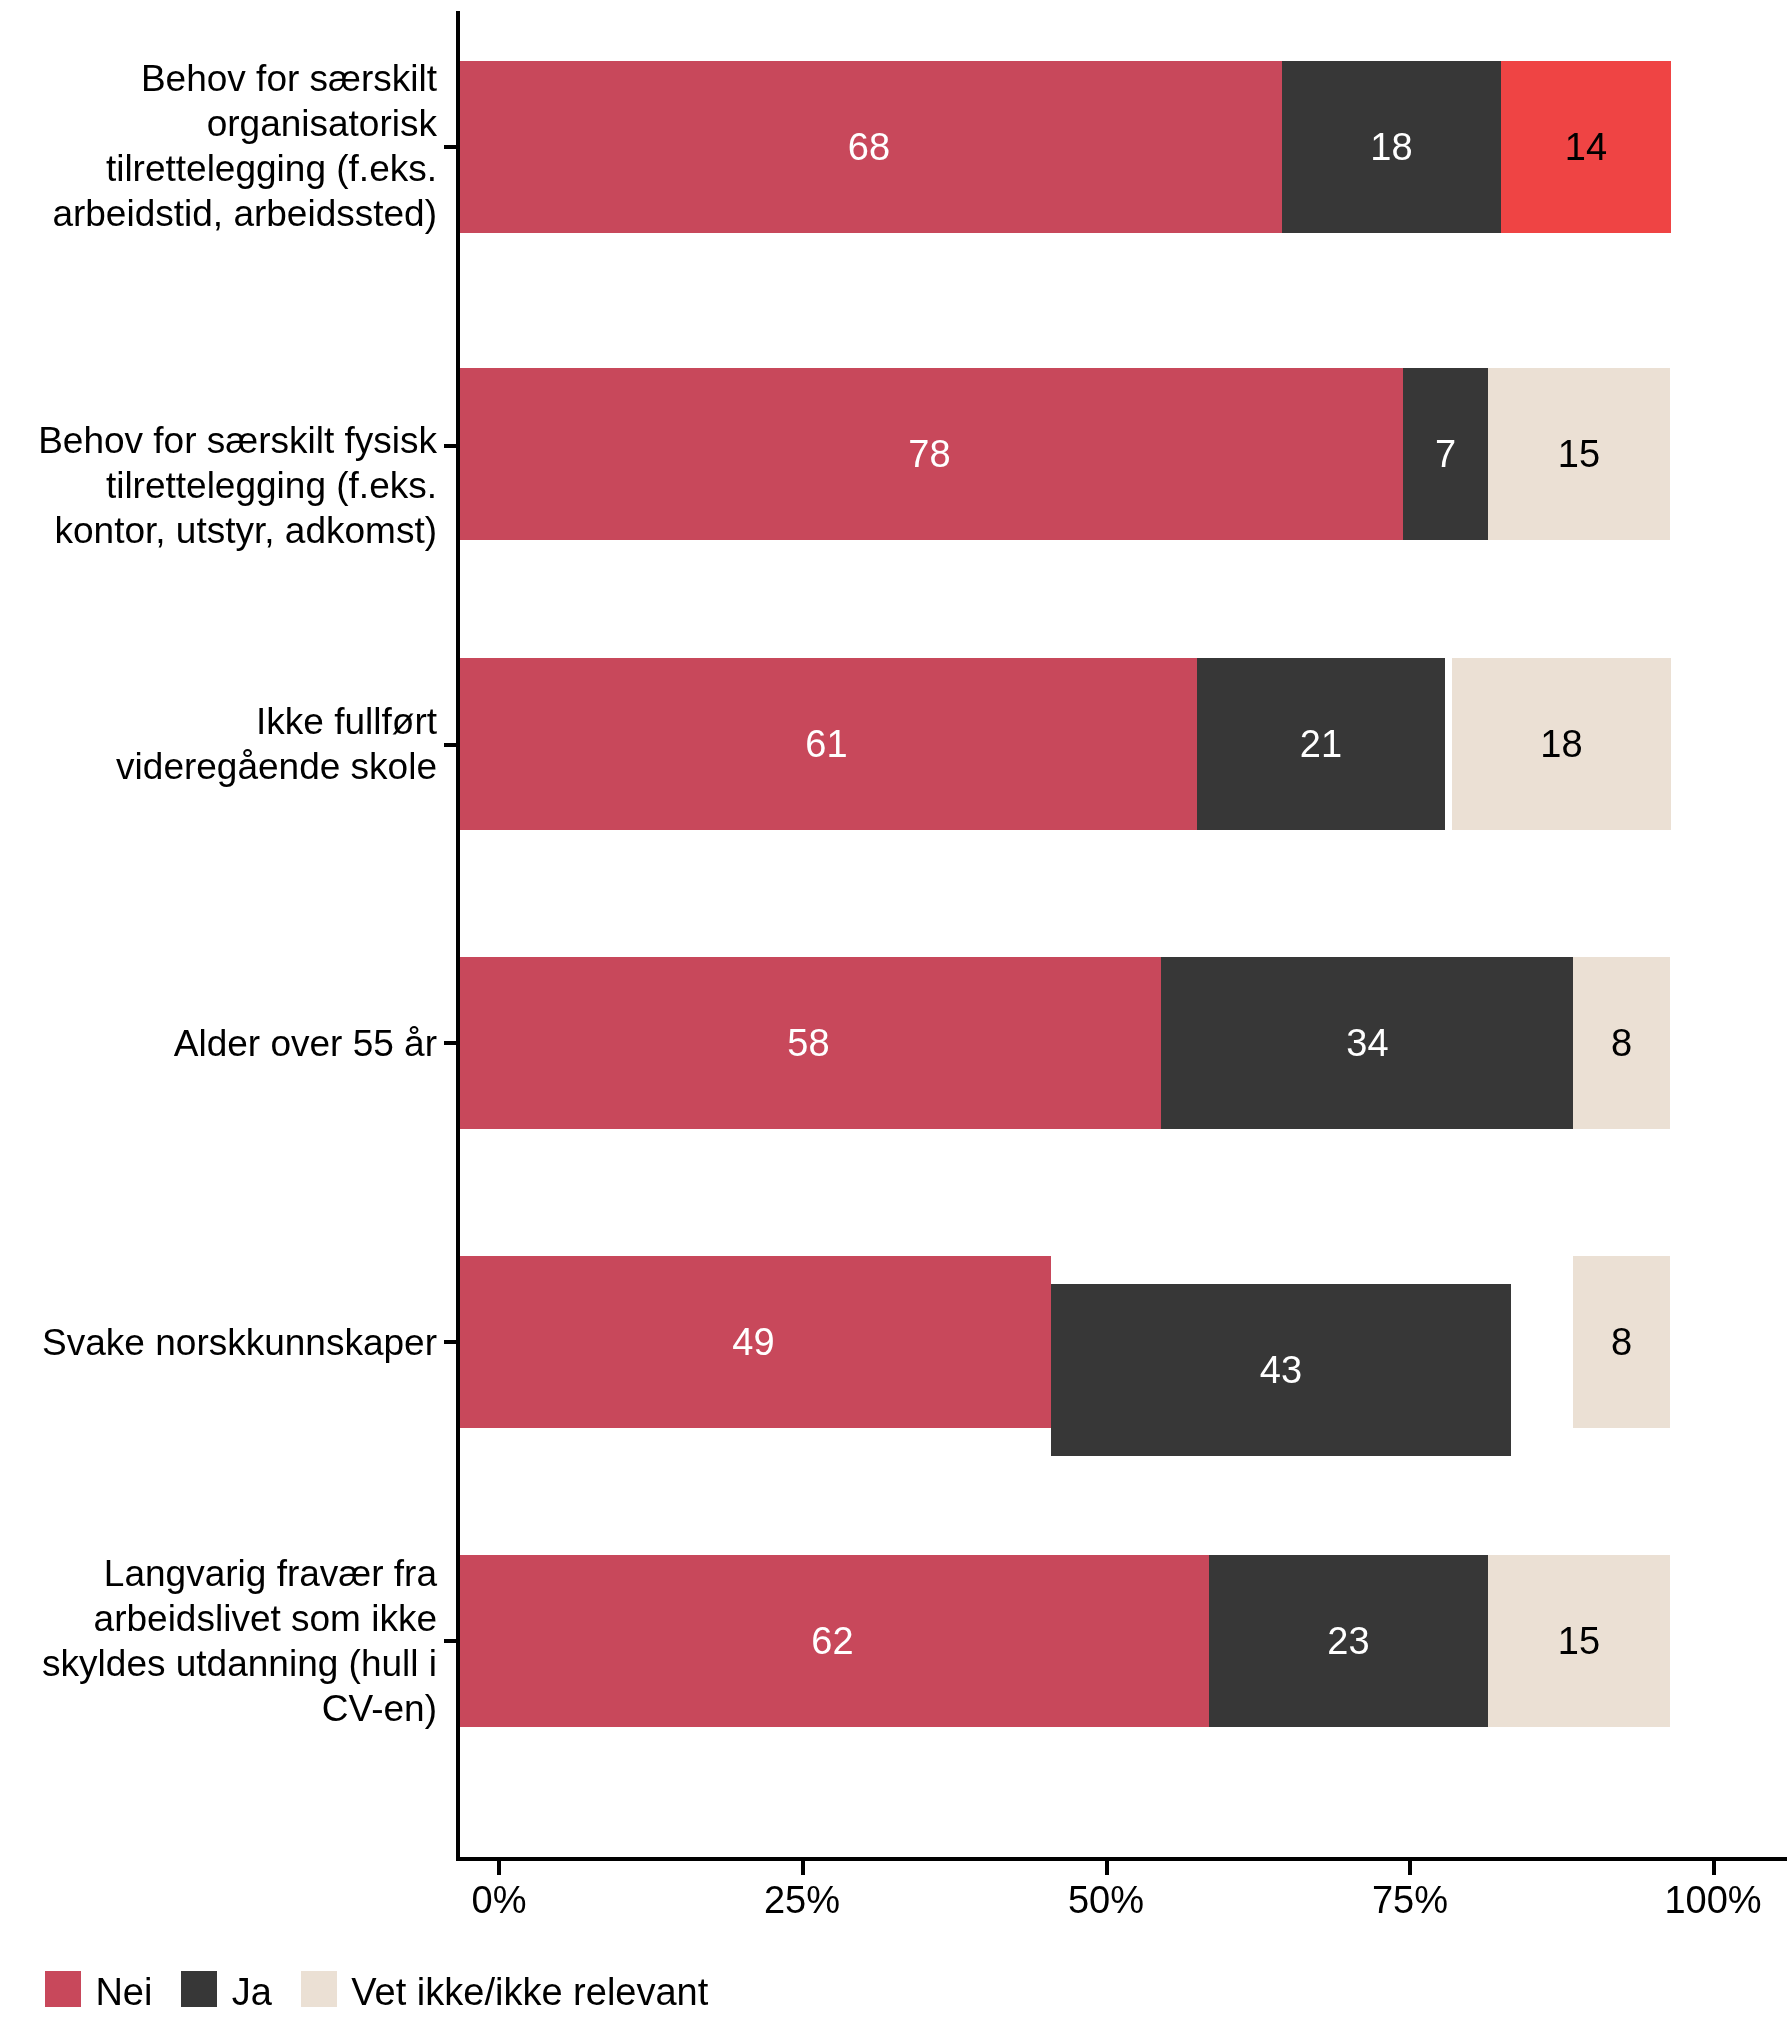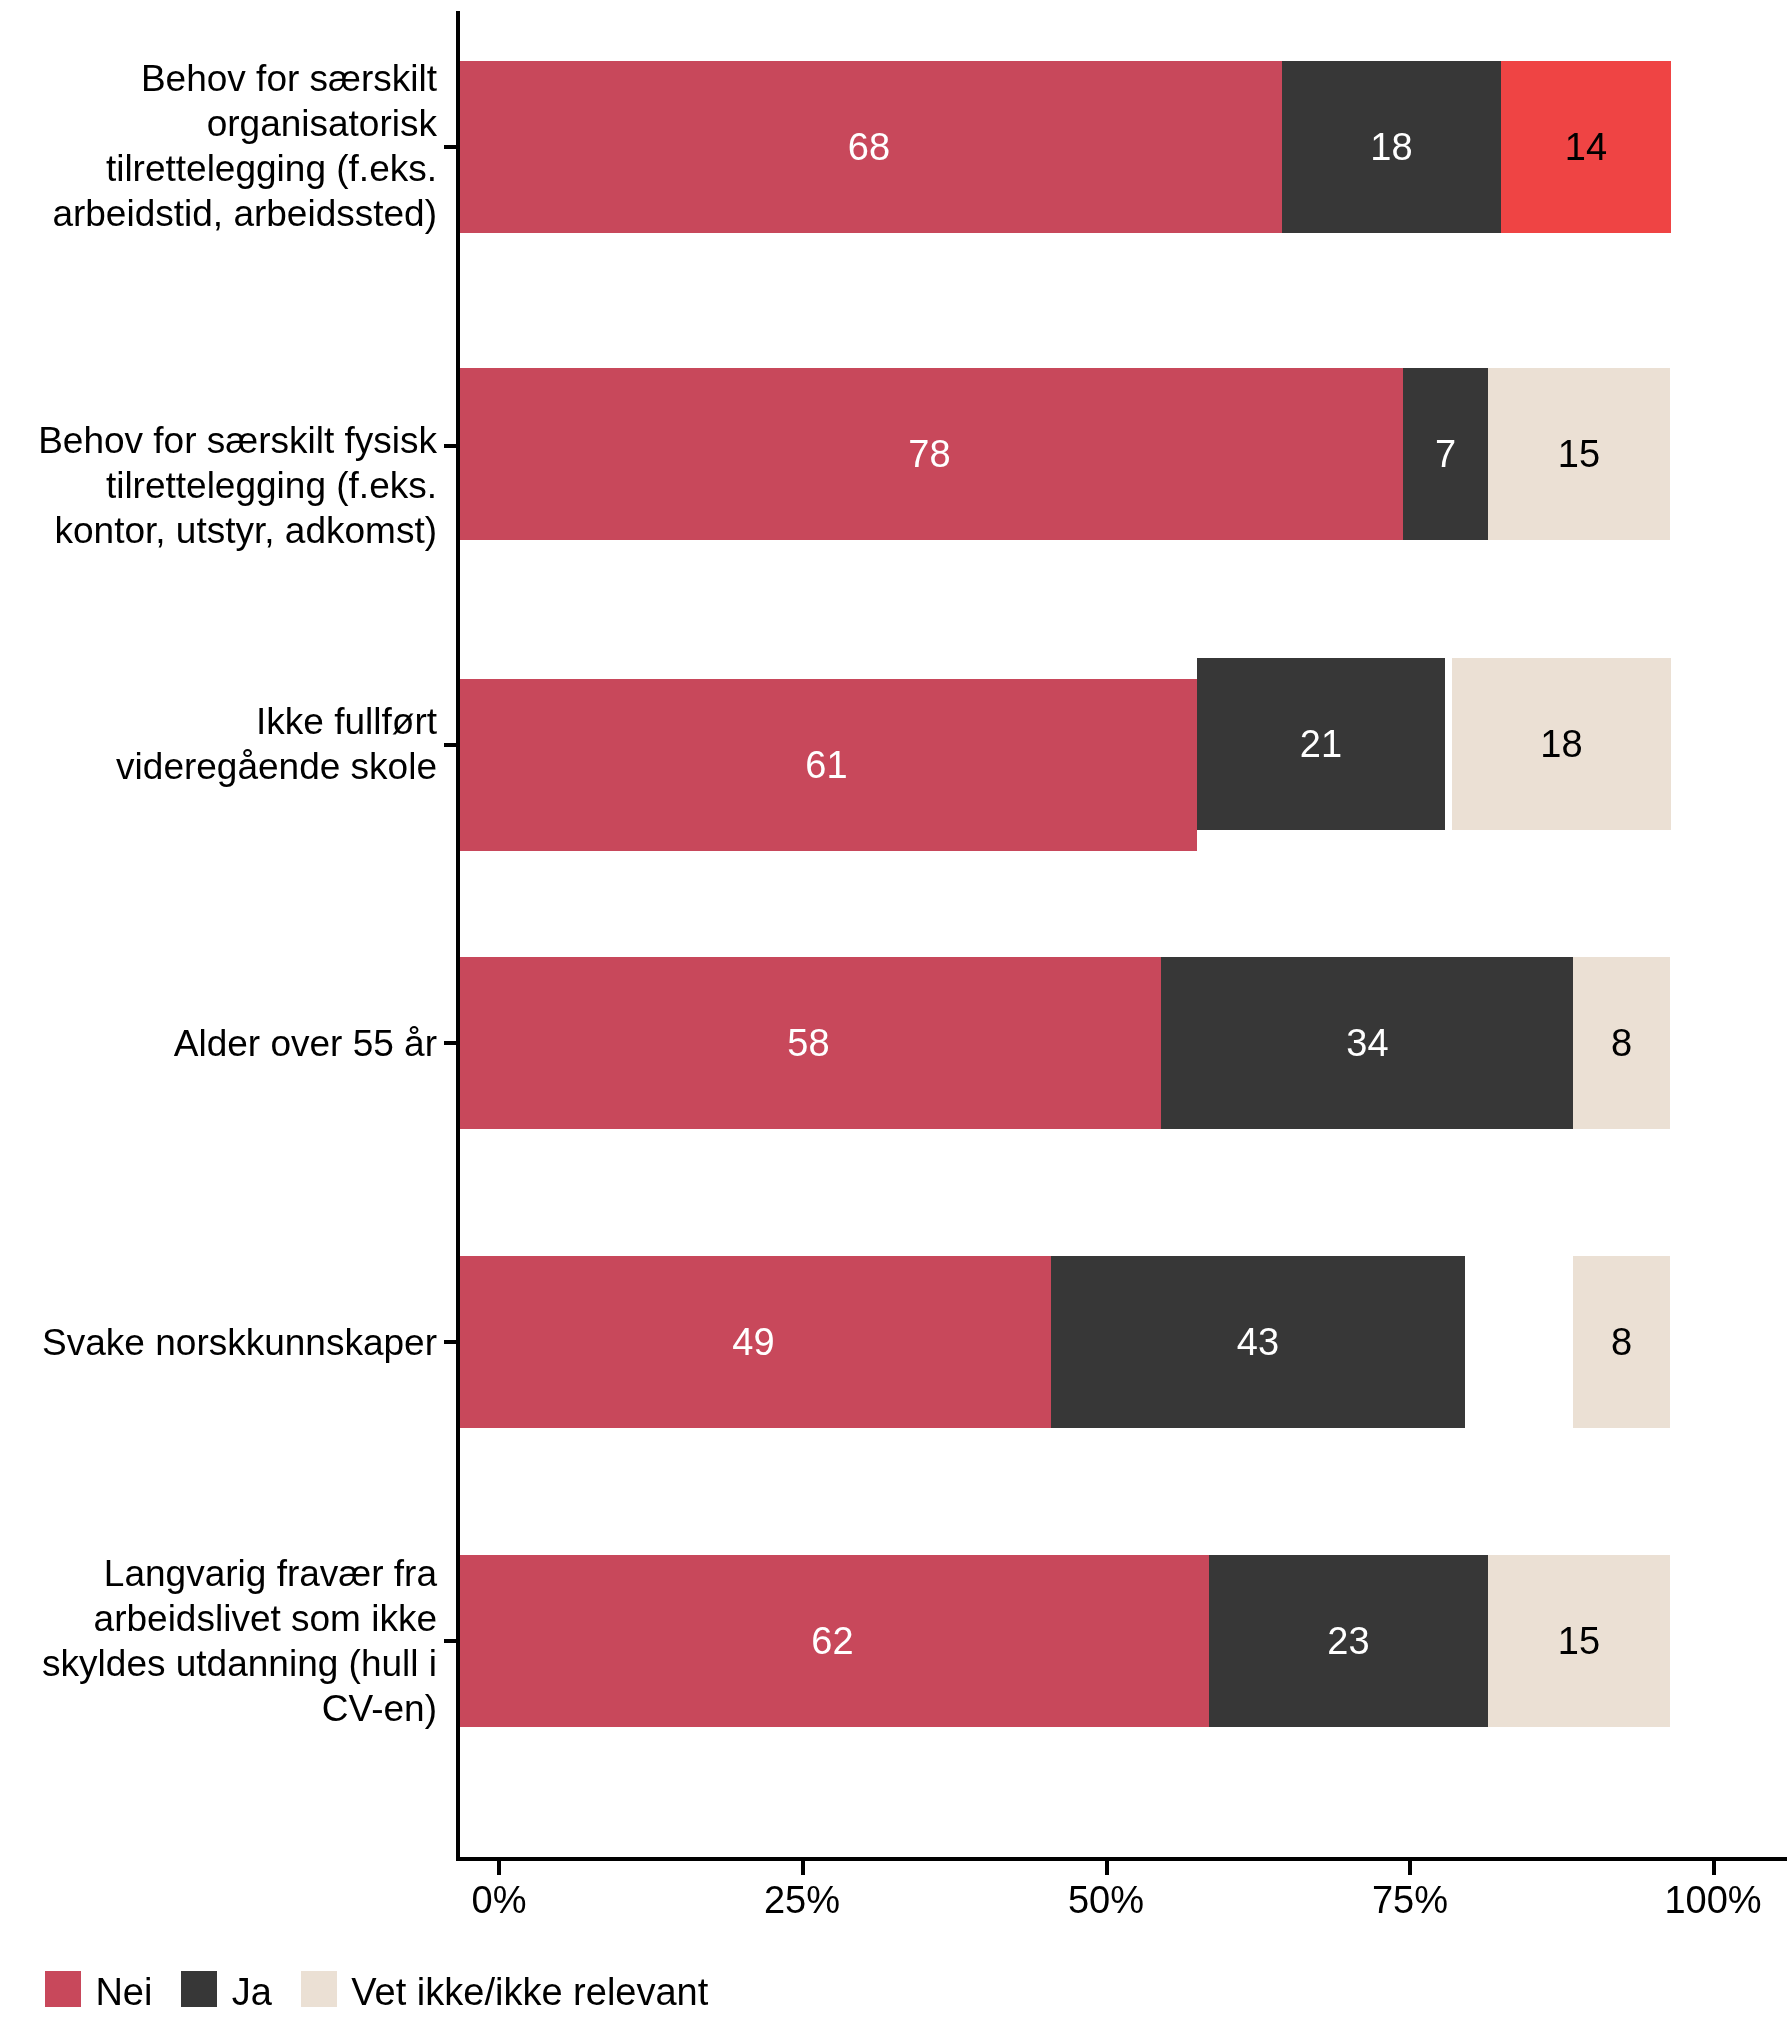--- a/index.html
+++ b/index.html
@@ -162,21 +162,21 @@
             <span class="seg-label" style="color: rgb(255, 255, 255);">78</span>
           </div>
           <div class="seg" style="left: 947px; width: 85px; background: rgb(55, 55, 55);">
             <span class="seg-label" style="color: rgb(255, 255, 255);">7</span>
           </div>
           <div class="seg" style="left: 1032px; width: 182px; background: rgb(235, 224, 212);">
             <span class="seg-label" style="color: rgb(0, 0, 0);">15</span>
           </div>
         </div>
         <div class="bar-row" style="left: 0px; top: 658px; height: 172px; width: 1215px; position: absolute;">
-          <div class="seg" style="left: 0px; width: 741px; background: rgb(200, 72, 91); margin-top: 21px;">
+          <div class="seg" style="left: 0px; width: 741px; background: rgb(200, 72, 91);">
             <span class="seg-label" style="color: rgb(255, 255, 255);">61</span>
           </div>
           <div class="seg" style="left: 741px; width: 248px; background: rgb(55, 55, 55);">
             <span class="seg-label" style="color: rgb(255, 255, 255);">21</span>
           </div>
           <div class="seg" style="left: 996px; width: 219px; background: rgb(235, 224, 212);">
             <span class="seg-label" style="color: rgb(0, 0, 0);">18</span>
           </div>
         </div>
         <div class="bar-row" style="left: 0px; top: 957px; height: 172px; width: 1215px; position: absolute;">
@@ -187,21 +187,21 @@
             <span class="seg-label" style="color: rgb(255, 255, 255);">34</span>
           </div>
           <div class="seg" style="left: 1117px; width: 97px; background: rgb(235, 224, 212);">
             <span class="seg-label" style="color: rgb(0, 0, 0);">8</span>
           </div>
         </div>
         <div class="bar-row" style="left: 0px; top: 1256px; height: 172px; width: 1215px; position: absolute;">
           <div class="seg" style="left: 0px; width: 595px; background: rgb(200, 72, 91);">
             <span class="seg-label" style="color: rgb(255, 255, 255);">49</span>
           </div>
-          <div class="seg" style="left: 595px; width: 414px; background: rgb(55, 55, 55);">
+          <div class="seg" style="left: 595px; width: 460px; background: rgb(55, 55, 55); margin-top: 28px;">
             <span class="seg-label" style="color: rgb(255, 255, 255);">43</span>
           </div>
           <div class="seg" style="left: 1117px; width: 97px; background: rgb(235, 224, 212);">
             <span class="seg-label" style="color: rgb(0, 0, 0);">8</span>
           </div>
         </div>
         <div class="bar-row" style="left: 0px; top: 1555px; height: 172px; width: 1215px; position: absolute;">
           <div class="seg" style="left: 0px; width: 753px; background: rgb(200, 72, 91);">
             <span class="seg-label" style="color: rgb(255, 255, 255);">62</span>
           </div>

